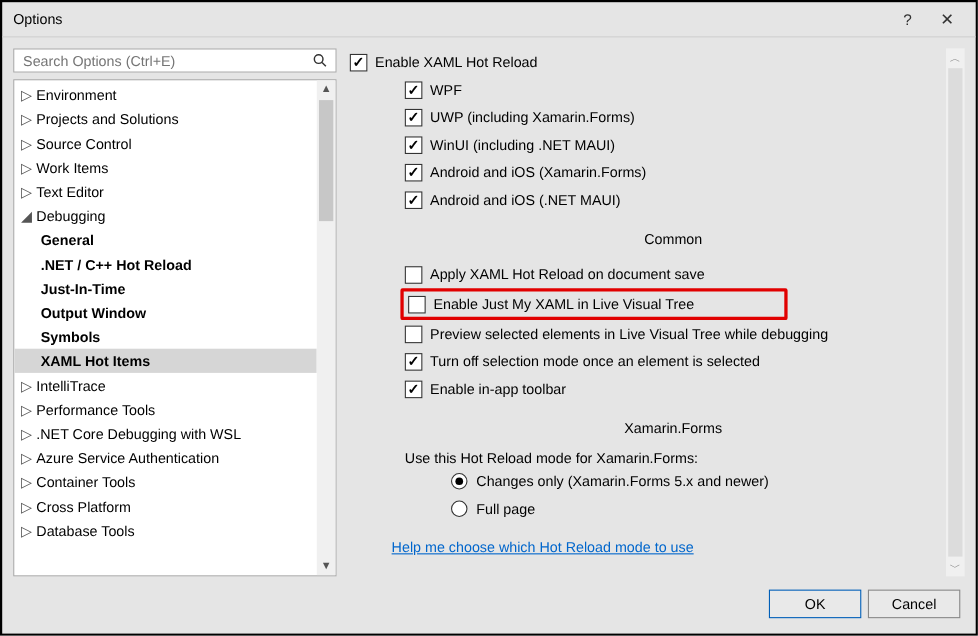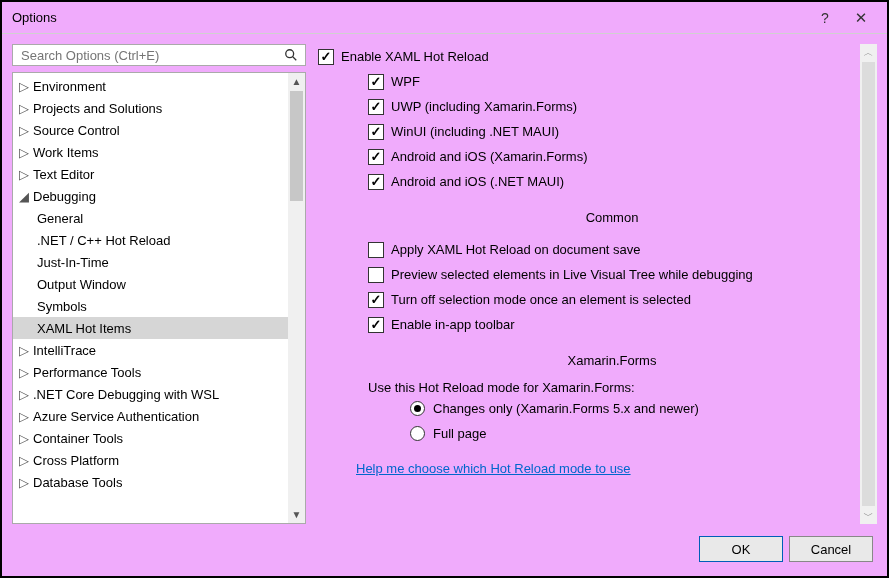--- a/index.html
+++ b/index.html
@@ -7,21 +7,21 @@
     margin: 0;
     font-family: "Segoe UI", Tahoma, sans-serif;
     font-size: 13px;
     background: #fff;
     color: #000;
   }
   .window {
     width: 889px;
     height: 578px;
     border: 2px solid #000;
-    background: #f0abfc;
+    background: #e5e5e5;
     display: flex;
     flex-direction: column;
   }
   .titlebar {
     height: 32px;
     display: flex;
     align-items: center;
     padding: 0 8px 0 10px;
     border-bottom: 1px solid #d0d0d0;
   }
@@ -109,21 +109,21 @@
   }
   .tree-item .twisty {
     width: 14px; height: 14px;
     display: flex; align-items: center; justify-content: center;
     color: #555;
     margin-right: 2px;
     flex-shrink: 0;
   }
   .tree-item .label { white-space: nowrap; }
   .tree-item.selected { background: #d6d6d6; }
-  .tree-child { padding-left: 24px; }
+  .tree-child { padding-left: 24px; font-weight: bold; }
   .tree-child .twisty { width: 0; margin-right: 0; }
 
   .right-pane {
     flex: 1;
     display: flex;
     min-width: 0;
   }
   .settings {
     flex: 1;
     padding: 0 4px 0 0;
@@ -377,20 +377,24 @@
         <div class="section-header">
           <span>Common</span>
           <span class="line"></span>
         </div>
 
         <div class="chk-row indent-2">
             <span class="cb"></span>
             <span>Apply XAML Hot Reload on document save</span>
           </div>
 
+        <div class="highlight-box">
+          <span class="cb"></span>
+          <span>Enable Just My XAML in Live Visual Tree</span>
+        </div>
 
         <div class="chk-row indent-2">
             <span class="cb"></span>
             <span>Preview selected elements in Live Visual Tree while debugging</span>
           </div>
         <div class="chk-row indent-2">
             <span class="cb checked"></span>
             <span>Turn off selection mode once an element is selected</span>
           </div>
         <div class="chk-row indent-2">

